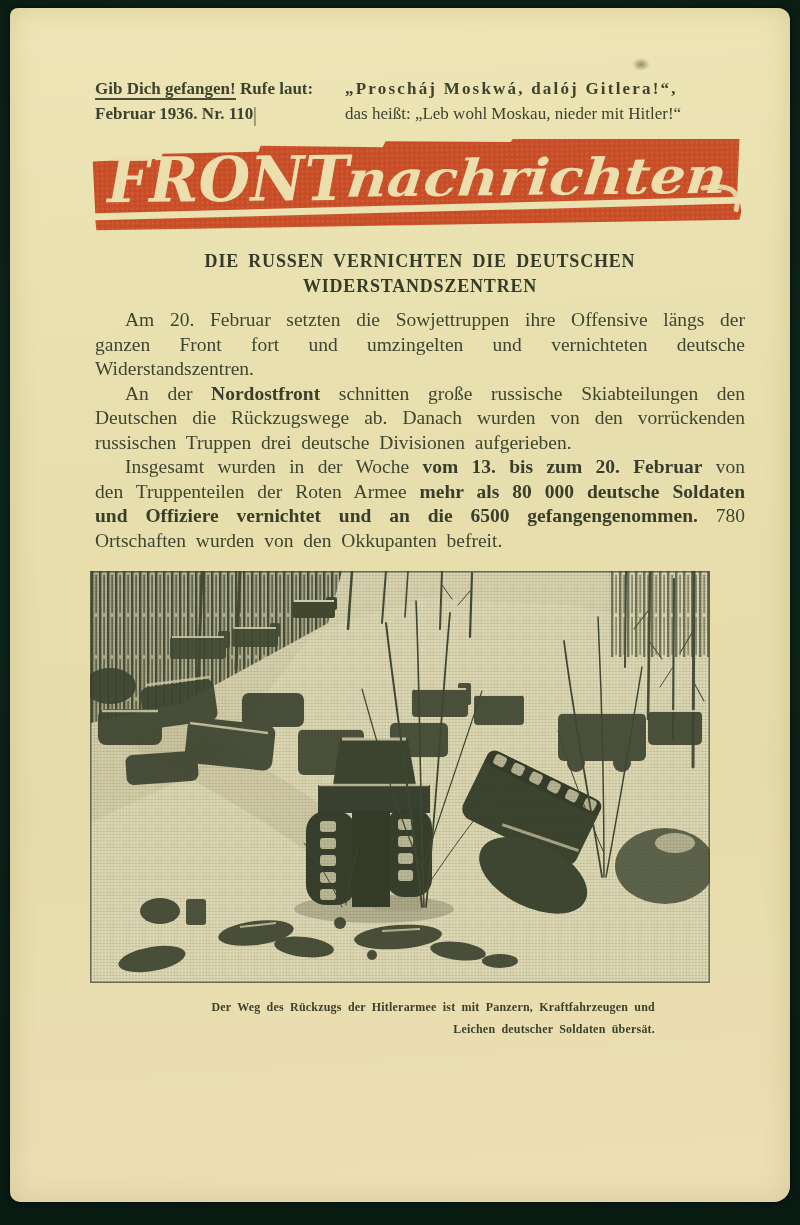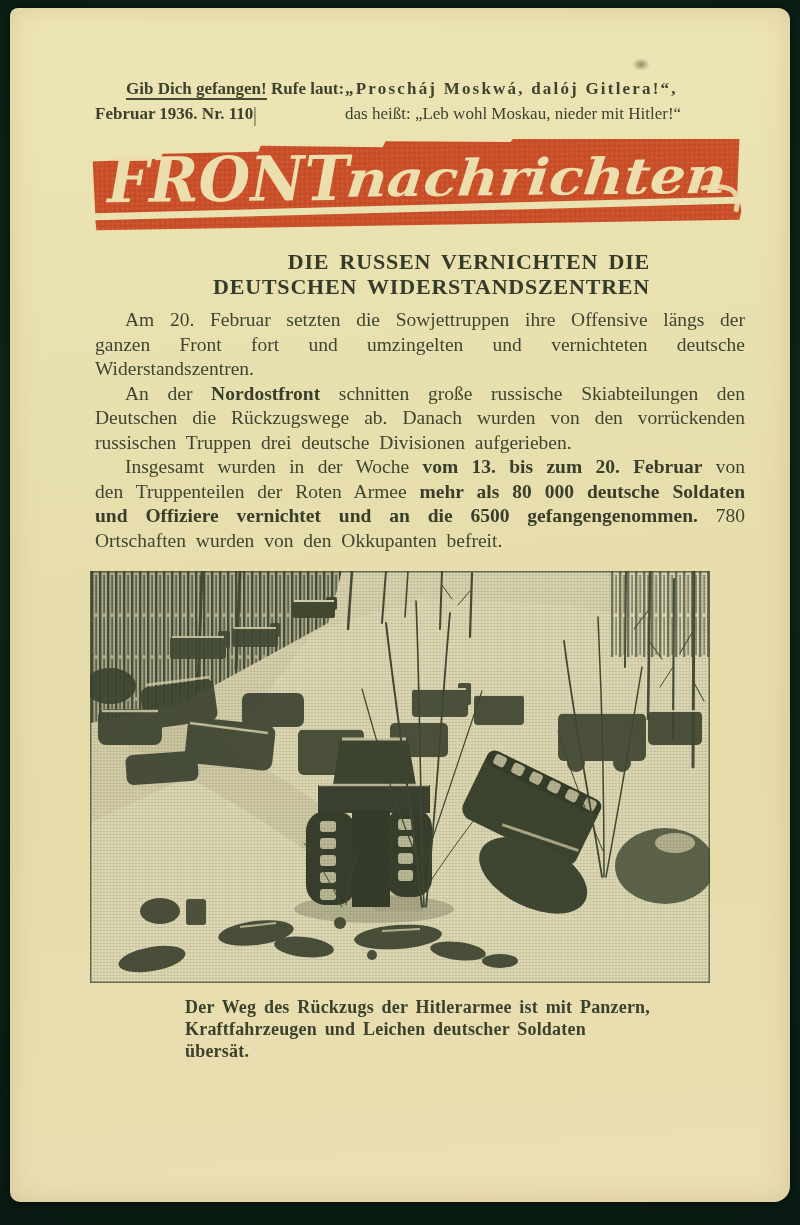--- a/index.html
+++ b/index.html
@@ -15,48 +15,48 @@
     box-shadow:inset 0 0 28px rgba(120,100,40,.18), 0 0 6px rgba(0,0,0,.6);
   }
   .content{position:absolute;inset:0;padding:70px 45px 0 85px;box-sizing:border-box;}
 
   
   .masthead{
     display:grid;grid-template-columns:250px 1fr;row-gap:3px;
     color:#3c422e;font-size:17px;line-height:22px;
   }
   .mh-bold{font-weight:700;}
-  .underlined{border-bottom:2px solid #464c36;padding-bottom:0;margin-left:31px;}
+  .underlined{border-bottom:2px solid #464c36;padding-bottom:0;}
   .spaced{font-weight:700;letter-spacing:2.2px;white-space:nowrap;text-align:right;}
   .divider-bar{font-weight:400;display:inline-block;transform:translateY(1px) scaleY(1.25);}
   .smudge{
     position:absolute;left:622px;top:50px;width:18px;height:13px;
     background:radial-gradient(ellipse at center, rgba(72,70,40,.55), rgba(72,70,40,0) 70%);
     border-radius:50%;
   }
 
   
   .banner-wrap{margin:14px 0 0 -4px;width:652px;height:94px;}
 
   
   .article{color:#3d4430;font-size:19.5px;line-height:24.5px;text-align:justify;word-spacing:5px;}
   .article p{margin:0;text-indent:30px;}
   .article p.intro{margin-top:13px;}
   .article b{font-weight:700;color:#383e2b;}
   h1.headline{
-    font-size:22px;line-height:25px;font-weight:700;color:#343b28;
-    text-align:right;letter-spacing:.8px;word-spacing:4px;
+    font-size:18px;line-height:25px;font-weight:700;color:#343b28;
+    text-align:center;letter-spacing:.8px;word-spacing:4px;
     margin:16px auto 9px;max-width:460px;text-indent:0;
   }
 
   
   figure.photo{margin:18px 0 0 -5px;width:620px;height:412px;}
   .caption{
-    margin:13px auto 0;max-width:470px;text-align:left;
-    font-weight:700;font-size:18px;line-height:22px;color:#3a412d;
+    margin:13px auto 0;max-width:470px;text-align:right;
+    font-weight:700;font-size:12px;line-height:22px;color:#3a412d;
     word-spacing:3px;letter-spacing:.2px;
   }
 </style>
 </head>
 <body>
 
 <div class="paper">
   <div class="content">
 
     <div class="masthead">

